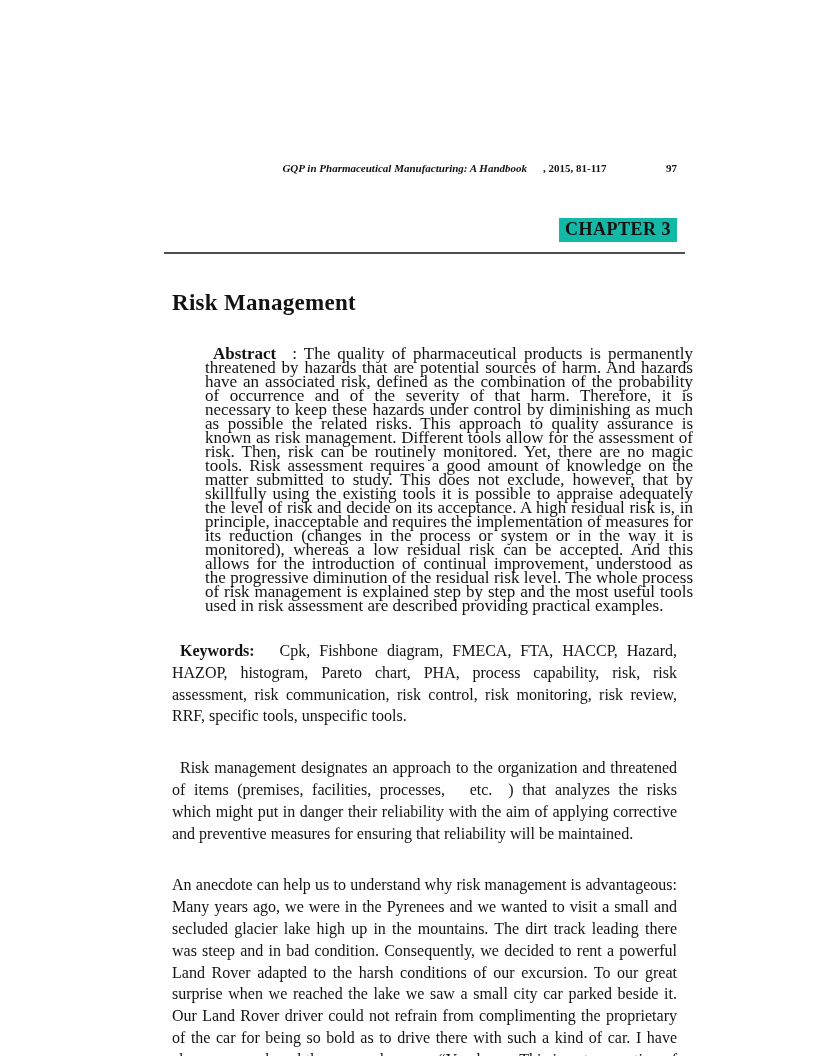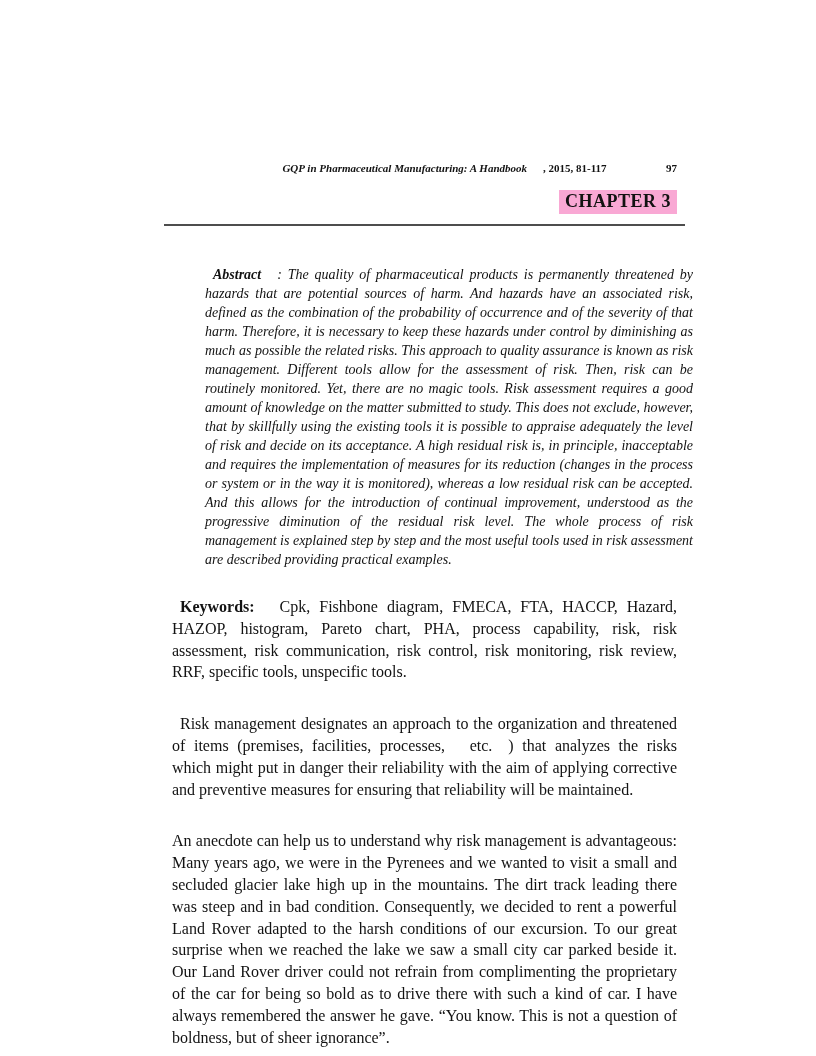--- a/index.html
+++ b/index.html
@@ -54,24 +54,23 @@
     margin-top: 12px;
     font-size: 23px;
     font-weight: bold;
     letter-spacing: 0.3px;
   }
   
   .abstract {
     margin-top: 15px;
     margin-left: 33px;
     width: 504px;
-    font-size: 14px;
-    line-height: 19px;
+    font-size: 17px;
+    line-height: 14px;
     text-align: justify;
-    font-style: italic;
   }
   .bold { font-weight: bold; }
   
   .keywords, .body-para {
     margin-top: 11px;
     font-size: 16px;
     line-height: 21.8px;
     text-align: justify;
   }
   .keywords { margin-top: 11px; }
@@ -96,24 +95,25 @@
 
 <div class="page">
   <div class="content">
 
     <div class="running-head">
       <span class="running-title-wrap"><span class="running-title">GQP in Pharmaceutical Manufacturing: A Handbook</span><span class="running-suffix">, 2015, 81-117</span></span>
       <span class="page-number">97</span>
     </div>
 
     <div class="chapter-row">
-      <span class="chapter-badge" style="background: #f9a8d4;">CHAPTER 3</span>
+      <span class="chapter-badge" style="background: #14b8a6; margin-top: 28px;">CHAPTER 3</span>
     </div>
     <hr class="head-rule" style="border-top-color: rgb(77, 77, 77);">
 
+    <h1 class="chapter-title">Risk Management</h1>
 
     <p class="abstract"><span class="bold">Abstract</span><span>: The quality of pharmaceutical products is permanently threatened by hazards that are potential sources of harm. And hazards have an associated risk, defined as the combination of the probability of occurrence and of the severity of that harm. Therefore, it is necessary to keep these hazards under control by diminishing as much as possible the related risks. This approach to quality assurance is known as risk management. Different tools allow for the assessment of risk. Then, risk can be routinely monitored. Yet, there are no magic tools. Risk assessment requires a good amount of knowledge on the matter submitted to study. This does not exclude, however, that by skillfully using the existing tools it is possible to appraise adequately the level of risk and decide on its acceptance. A high residual risk is, in principle, inacceptable and requires the implementation of measures for its reduction (changes in the process or system or in the way it is monitored), whereas a low residual risk can be accepted. And this allows for the introduction of continual improvement, understood as the progressive diminution of the residual risk level. The whole process of risk management is explained step by step and the most useful tools used in risk assessment are described providing practical examples.</span></p>
 
     <p class="keywords"><span class="bold">Keywords:</span><span> Cpk, Fishbone diagram, FMECA, FTA, HACCP, Hazard, HAZOP, histogram, Pareto chart, PHA, process capability, risk, risk assessment, risk communication, risk control, risk monitoring, risk review, RRF, specific tools, unspecific tools.</span></p>
 
 
     <p class="body-para"><span>Risk management designates an approach to the organization and threatened of items (premises, facilities, processes, </span><span class="italic">etc.</span><span>) that analyzes the risks which might put in danger their reliability with the aim of applying corrective and preventive measures for ensuring that reliability will be maintained.</span></p>
 
     <p class="body-para">An anecdote can help us to understand why risk management is advantageous: Many years ago, we were in the Pyrenees and we wanted to visit a small and secluded glacier lake high up in the mountains. The dirt track leading there was steep and in bad condition. Consequently, we decided to rent a powerful Land Rover adapted to the harsh conditions of our excursion. To our great surprise when we reached the lake we saw a small city car parked beside it. Our Land Rover driver could not refrain from complimenting the proprietary of the car for being so bold as to drive there with such a kind of car. I have always remembered the answer he gave. “You know. This is not a question of boldness, but of sheer ignorance”.</p>
 

